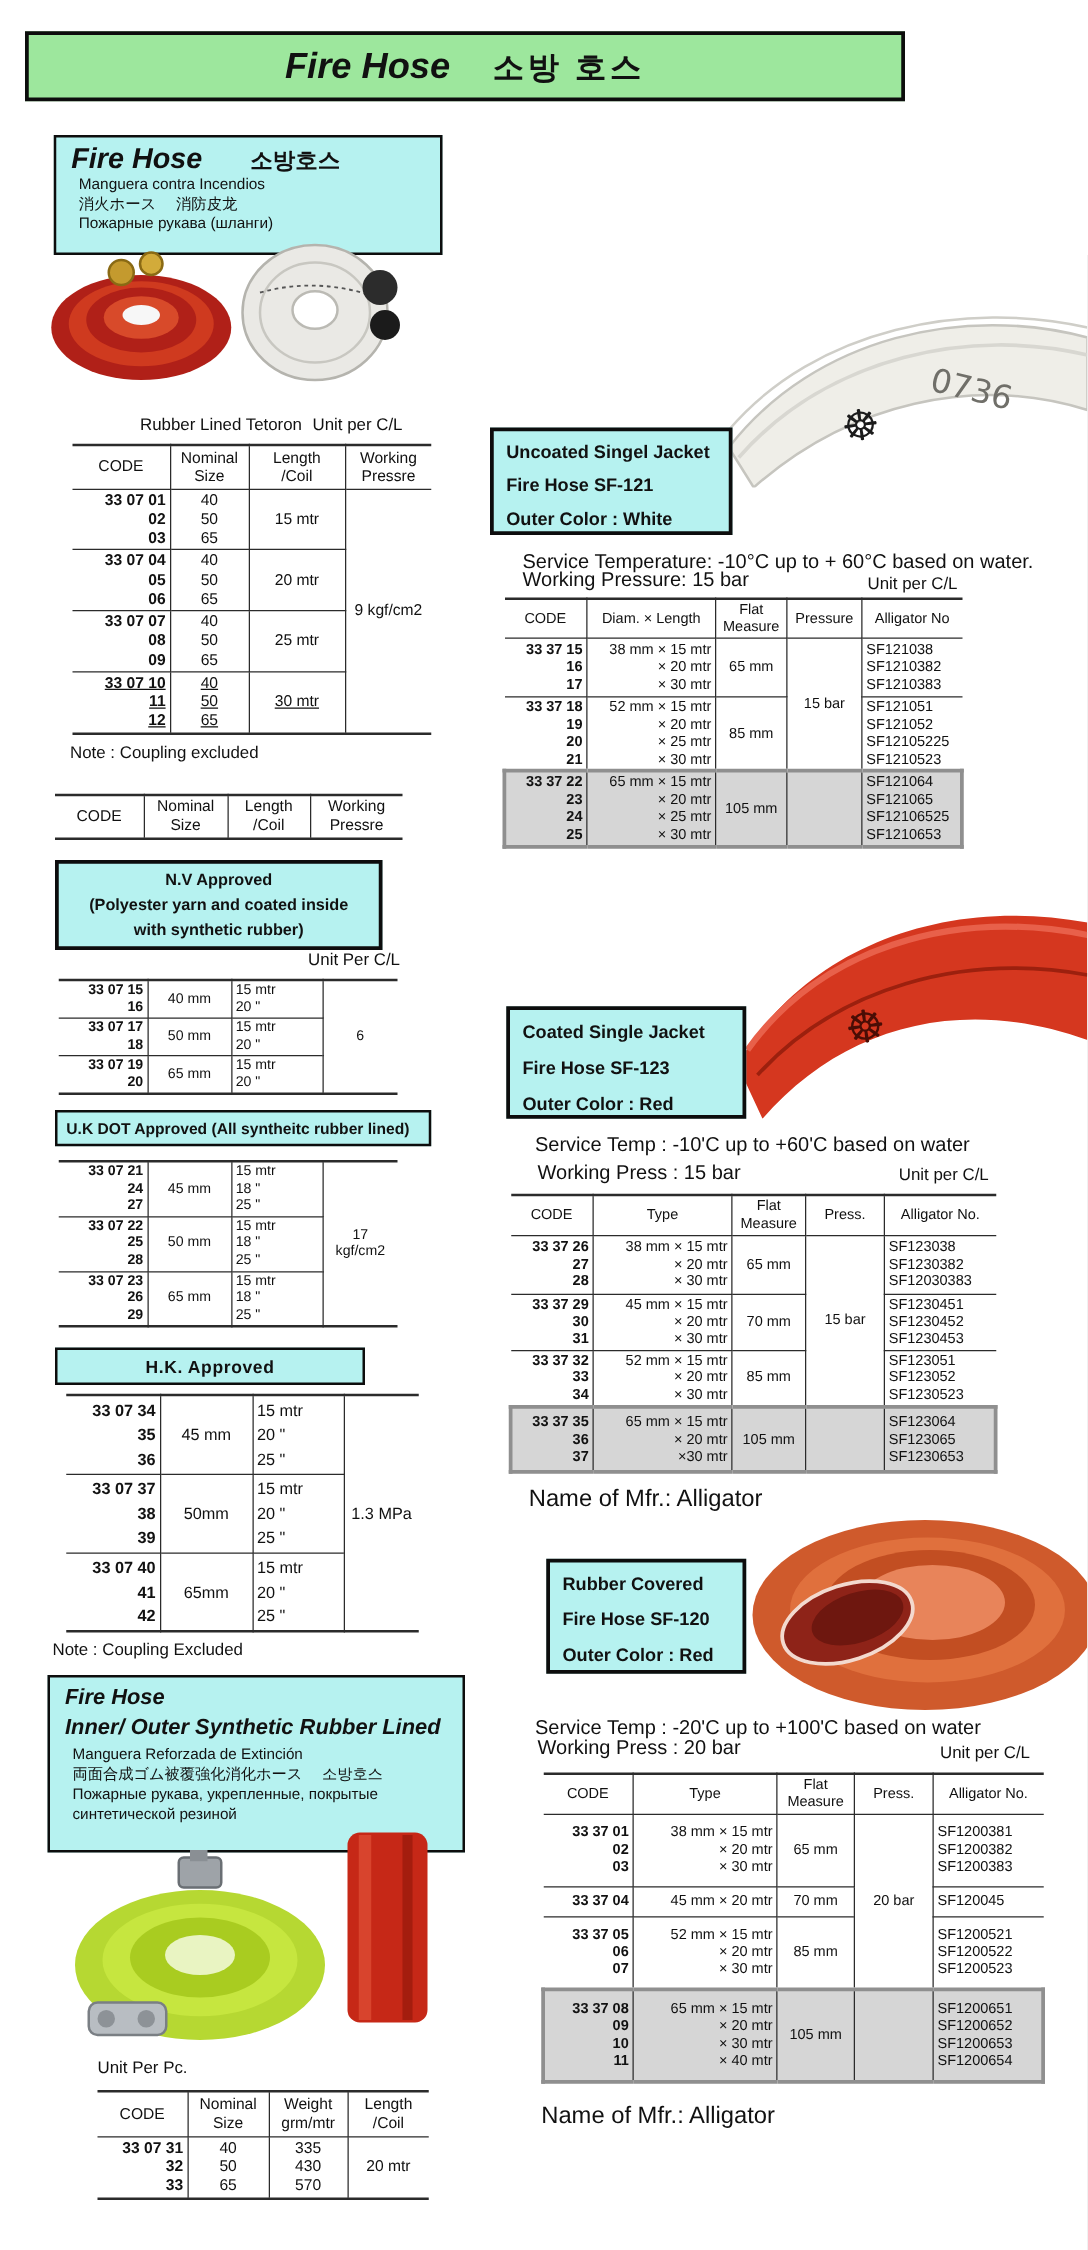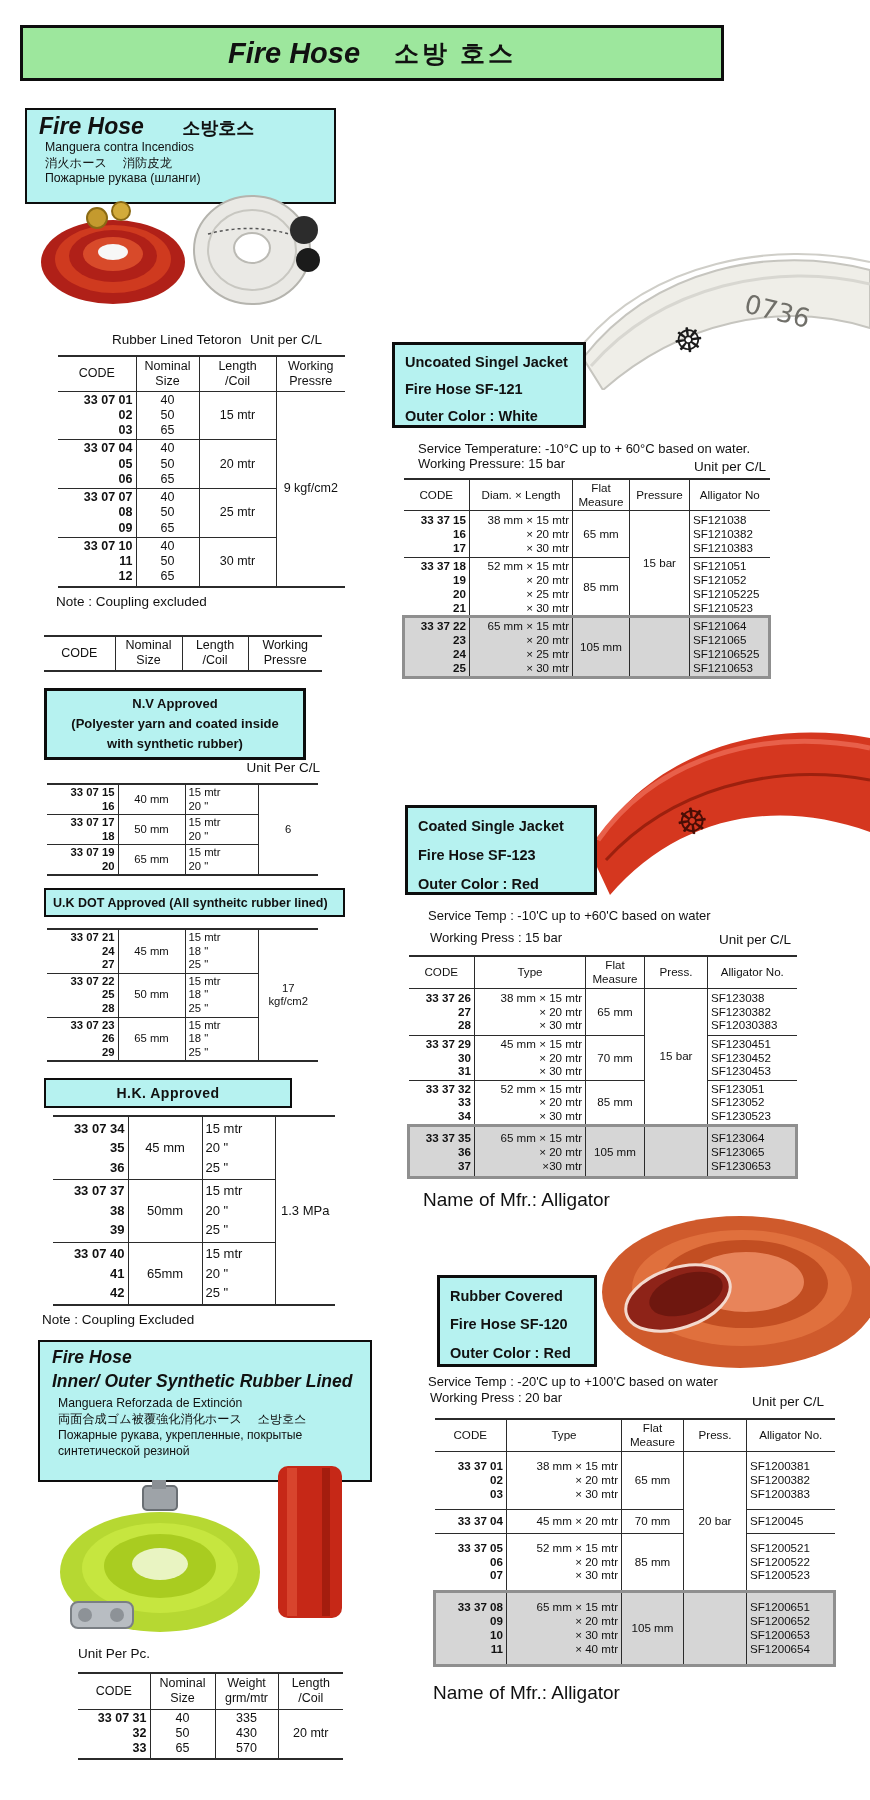--- a/index.html
+++ b/index.html
@@ -41,21 +41,21 @@
 
   .strip { font-weight:bold; display:flex; align-items:center; }
   .strip.lft { padding-left:7px; font-size:12.5px; }
   .strip.ctr { justify-content:center; font-size:14px; letter-spacing:.5px; }
 
   .nvbox { text-align:center; font-weight:bold; font-size:13px; line-height:1.55; padding-top:3px; }
 
   .cap  { font-size:13.5px; }
   .unit { font-size:13.5px; text-align:right; }
   .note { font-size:13.5px; }
-  .svc  { font-size:13px; }
+  .svc  { font-size:16px; }
   .mfr  { font-weight:normal; font-size:19px; }
 
   
   table.cat { position:absolute; border-collapse:collapse; table-layout:fixed;
               border-top:2px solid #2b2b2b; border-bottom:2px solid #2b2b2b; }
   .cat th, .cat td {
     border:1.5px solid #2b2b2b; padding:1px 3px;
     white-space:pre-line; vertical-align:middle; overflow:visible;
   }
   .cat th:first-child, .cat td:first-child { border-left:none; }
@@ -82,21 +82,21 @@
 </head>
 <body>
 
 <div id="page">
 
   <div class="abs banner" style="left:20px; top:25px; width:698px; height:50px;">
     <span class="en">Fire Hose</span>
     <span class="ko">소방 호스</span>
   </div>
 
-  <div class="abs cyan bx2 introbox" style="left:25px; top:108px; width:283px; height:86px;">
+  <div class="abs cyan bx2 introbox" style="left:43px; top:108px; width:283px; height:86px;">
     <div>
       <span class="t-en">Fire Hose</span>
       <span class="t-ko">소방호스</span>
     </div>
     <div class="ln">Manguera contra Incendios</div>
     <div class="ln">消火ホース　 消防皮龙</div>
     <div class="ln">Пожарные рукава (шланги)</div>
   </div>
 
   <svg class="abs" style="left:35px; top:196px;" width="152" height="112" viewBox="0 0 152 112">
@@ -162,21 +162,21 @@
       </tr>
       <tr style="height:46px;">
         <td class="c-code">33 07 07
 08
 09</td>
         <td class="c-ctr">40
 50
 65</td>
         <td class="c-ctr">25 mtr</td>
       </tr>
-      <tr style="height:46px;">
+      <tr style="height:46px;text-decoration:underline;">
         <td class="c-code">33 07 10
 11
 12</td>
         <td class="c-ctr">40
 50
 65</td>
         <td class="c-ctr">30 mtr</td>
       </tr>
     </tbody>
   </table>
@@ -559,21 +559,21 @@
 
   <svg class="abs" style="left:590px; top:1212px;" width="280" height="158" viewBox="0 0 280 158">
     <ellipse cx="150" cy="80" rx="138" ry="76" fill="#cf5a2c"></ellipse>
     <ellipse cx="152" cy="76" rx="110" ry="58" fill="#e0703d"></ellipse>
     <ellipse cx="154" cy="72" rx="84" ry="44" fill="#c24e22"></ellipse>
     <ellipse cx="156" cy="70" rx="58" ry="30" fill="#e8845a"></ellipse>
     <ellipse cx="88" cy="86" rx="54" ry="30" transform="rotate(-18 88 86)" fill="#8e2318" stroke="#f3d9ce" stroke-width="3"></ellipse>
     <ellipse cx="96" cy="82" rx="38" ry="20" transform="rotate(-18 96 82)" fill="#6e170f"></ellipse>
   </svg>
 
-  <div class="abs cyan bx3 label pre" style="left:437px; top:1275px; width:134px; height:78px; line-height:1.95;">Rubber Covered
+  <div class="abs cyan bx3 label pre" style="left:437px; top:1247px; width:134px; height:78px; line-height:1.95;">Rubber Covered
 Fire Hose SF-120
 Outer Color : Red</div>
 
   <div class="abs svc" style="left:428px; top:1374px;">Service Temp  : -20'C up to +100'C based on water</div>
   <div class="abs svc" style="left:430px; top:1390px;">Working Press : 20 bar</div>
   <div class="abs unit" style="left:624px; top:1394px; width:200px;">Unit per C/L</div>
 
   <table class="cat fr" style="left:433px; top:1418px; width:400px;">
     <colgroup>
         <col style="width:72px">

